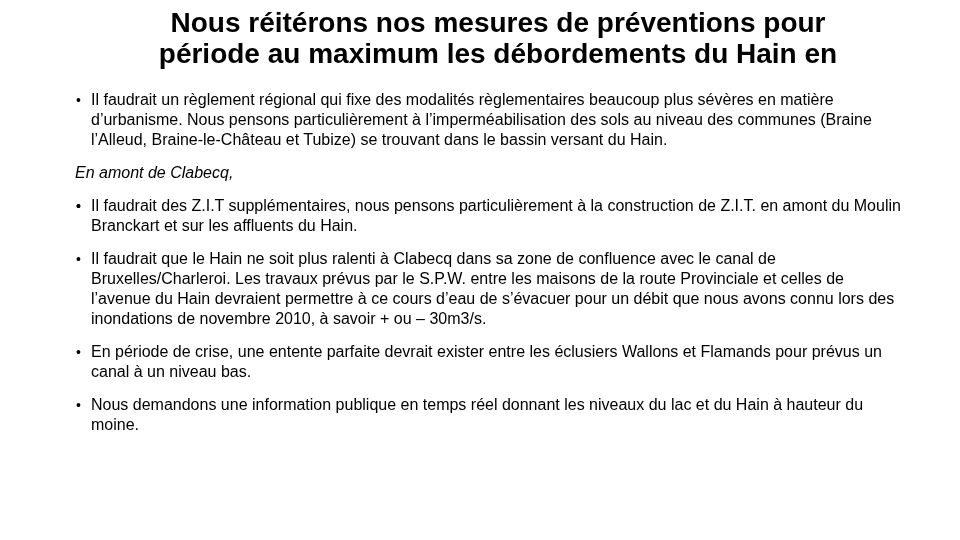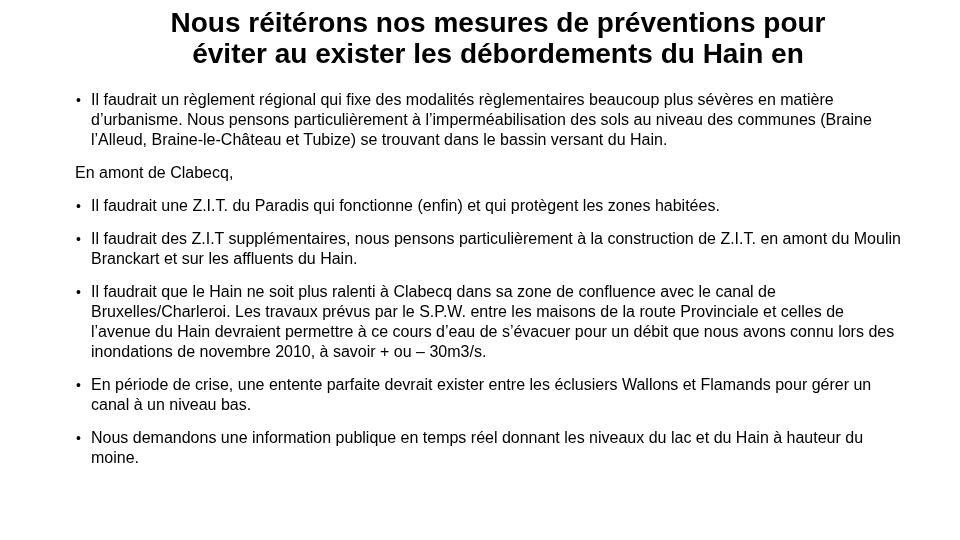--- a/index.html
+++ b/index.html
@@ -50,62 +50,62 @@
   }
   .dot {
     position: absolute;
     left: 1px;
     top: 0;
     font-size: 14px;
     line-height: 20px;
   }
   .plain {
     padding-left: 0;
+    font-style: italic;
   }
 </style>
 </head>
 <body>
 
 <div class="slide">
 
   <h1 class="title">
     <div>Nous réitérons nos mesures de préventions pour</div>
-    <div>éviter au exister les débordements du Hain en</div>
+    <div>période au maximum les débordements du Hain en</div>
   </h1>
 
   <div class="body">
 
     <div class="item bullet">
       <span class="dot">•</span>
       <span>Il faudrait un règlement régional qui fixe des modalités règlementaires beaucoup plus sévères en matière d’urbanisme. Nous pensons particulièrement à l’imperméabilisation des sols au niveau des communes (Braine l’Alleud, Braine-le-Château et Tubize) se trouvant dans le bassin versant du Hain.</span>
     </div>
 
     <div class="item plain">
       <span>En amont de Clabecq,</span>
     </div>
 
     <div class="item bullet">
       <span class="dot">•</span>
-      <span>Il faudrait une Z.I.T. du Paradis qui fonctionne (enfin) et qui protègent les zones habitées.</span>
     </div>
 
     <div class="item bullet">
       <span class="dot">•</span>
       <span>Il faudrait des Z.I.T supplémentaires, nous pensons particulièrement à la construction de Z.I.T. en amont du Moulin Branckart et sur les affluents du Hain.</span>
     </div>
 
 
     <div class="item bullet">
       <span class="dot">•</span>
       <span>Il faudrait que le Hain ne soit plus ralenti à Clabecq dans sa zone de confluence avec le canal de Bruxelles/Charleroi. Les travaux prévus par le S.P.W. entre les maisons de la route Provinciale et celles de l’avenue du Hain devraient permettre à ce cours d’eau de s’évacuer pour un débit que nous avons connu lors des inondations de novembre 2010, à savoir + ou – 30m3/s.</span>
     </div>
 
     <div class="item bullet">
       <span class="dot">•</span>
-      <span>En période de crise, une entente parfaite devrait exister entre les éclusiers Wallons et Flamands pour gérer un canal à un niveau bas.</span>
+      <span>En période de crise, une entente parfaite devrait exister entre les éclusiers Wallons et Flamands pour prévus un canal à un niveau bas.</span>
     </div>
 
     <div class="item bullet">
       <span class="dot">•</span>
       <span>Nous demandons une information publique en temps réel donnant les niveaux du lac et du Hain à hauteur du moine.</span>
     </div>
 
   </div>
 </div>
 

